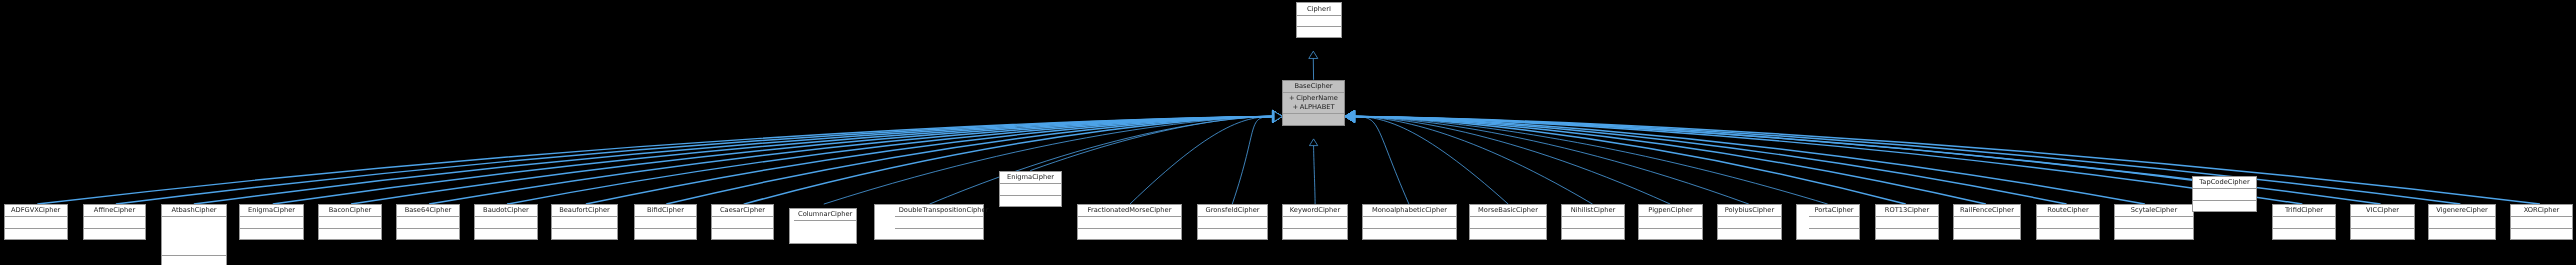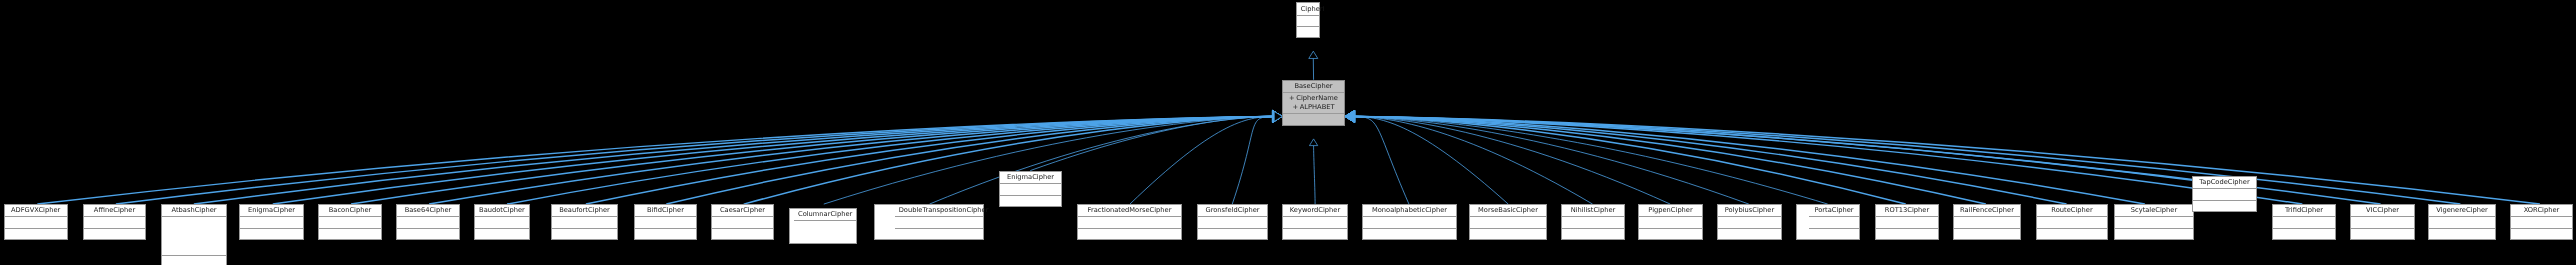--- a/index.html
+++ b/index.html
@@ -107,21 +107,21 @@
       <polygon points="2205.0,191.1 2221.0,181.2 2221.0,201.1" fill="#4da3e8" stroke="#4da3e8" stroke-width="1.2"></polygon>
       <path d="M 3776.5 335 C 2912.175 202.6488 2265 191.14 2221 191.14" fill="none" stroke="#4da3e8" stroke-width="2.4"></path>
       <polygon points="2205.0,191.1 2221.0,181.2 2221.0,201.1" fill="#4da3e8" stroke="#4da3e8" stroke-width="1.2"></polygon>
       <path d="M 3905 335 C 2970 202.6488 2265 191.14 2221 191.14" fill="none" stroke="#4da3e8" stroke-width="2.4"></path>
       <polygon points="2205.0,191.1 2221.0,181.2 2221.0,201.1" fill="#4da3e8" stroke="#4da3e8" stroke-width="1.2"></polygon>
       <path d="M 4036 335 C 3028.95 202.6488 2265 191.14 2221 191.14" fill="none" stroke="#4da3e8" stroke-width="2.4"></path>
       <polygon points="2205.0,191.1 2221.0,181.2 2221.0,201.1" fill="#4da3e8" stroke="#4da3e8" stroke-width="1.2"></polygon>
       <path d="M 4166.5 335 C 3087.675 202.6488 2265 191.14 2221 191.14" fill="none" stroke="#4da3e8" stroke-width="2.4"></path>
       <polygon points="2205.0,191.1 2221.0,181.2 2221.0,201.1" fill="#4da3e8" stroke="#4da3e8" stroke-width="1.2"></polygon>
     </svg>
-<div class="uml center" style="left: 1296px; top: 2.4px; width: 24px;">
+<div class="uml center" style="left: 1296px; top: 2.4px; width: 46px;">
       <div class="name">CipherI</div>
       <div class="attrs empty-compartment"></div>
       <div class="ops empty-compartment"></div>
     </div>
     <div class="uml gray center" style="left: 1282px; top: 80px; width: 63px;">
       <div class="name">BaseCipher</div>
       <div class="attrs">
         <div class="row">
           <span class="vis">+</span>
           <span class="lbl">CipherName</span>
@@ -156,21 +156,21 @@
     <div class="uml" style="left: 318px; top: 204px; width: 64px;">
       <div class="name">BaconCipher</div>
       <div class="attrs empty-compartment"></div>
       <div class="ops empty-compartment"></div>
     </div>
     <div class="uml" style="left: 396px; top: 204px; width: 64px;">
       <div class="name">Base64Cipher</div>
       <div class="attrs empty-compartment"></div>
       <div class="ops empty-compartment"></div>
     </div>
-    <div class="uml" style="left: 474px; top: 204px; width: 56px;">
+    <div class="uml" style="left: 474px; top: 204px; width: 64px;">
       <div class="name">BaudotCipher</div>
       <div class="attrs empty-compartment"></div>
       <div class="ops empty-compartment"></div>
     </div>
     <div class="uml" style="left: 551px; top: 204px; width: 67px;">
       <div class="name">BeaufortCipher</div>
       <div class="attrs empty-compartment"></div>
       <div class="ops empty-compartment"></div>
     </div>
     <div class="uml" style="left: 634px; top: 204px; width: 63px;">
@@ -246,21 +246,21 @@
     <div class="uml" style="left: 1875px; top: 204px; width: 64px;">
       <div class="name">ROT13Cipher</div>
       <div class="attrs empty-compartment"></div>
       <div class="ops empty-compartment"></div>
     </div>
     <div class="uml" style="left: 1953px; top: 204px; width: 68px;">
       <div class="name">RailFenceCipher</div>
       <div class="attrs empty-compartment"></div>
       <div class="ops empty-compartment"></div>
     </div>
-    <div class="uml" style="left: 2036px; top: 204px; width: 72px;">
+    <div class="uml" style="left: 2036px; top: 204px; width: 64px;">
       <div class="name">RouteCipher</div>
       <div class="attrs empty-compartment"></div>
       <div class="ops empty-compartment"></div>
     </div>
     <div class="uml" style="left: 2114px; top: 204px; width: 80px;">
       <div class="name">ScytaleCipher</div>
       <div class="attrs empty-compartment"></div>
       <div class="ops empty-compartment"></div>
     </div>
     <div class="uml" style="left: 2192px; top: 176px; width: 65px;">

